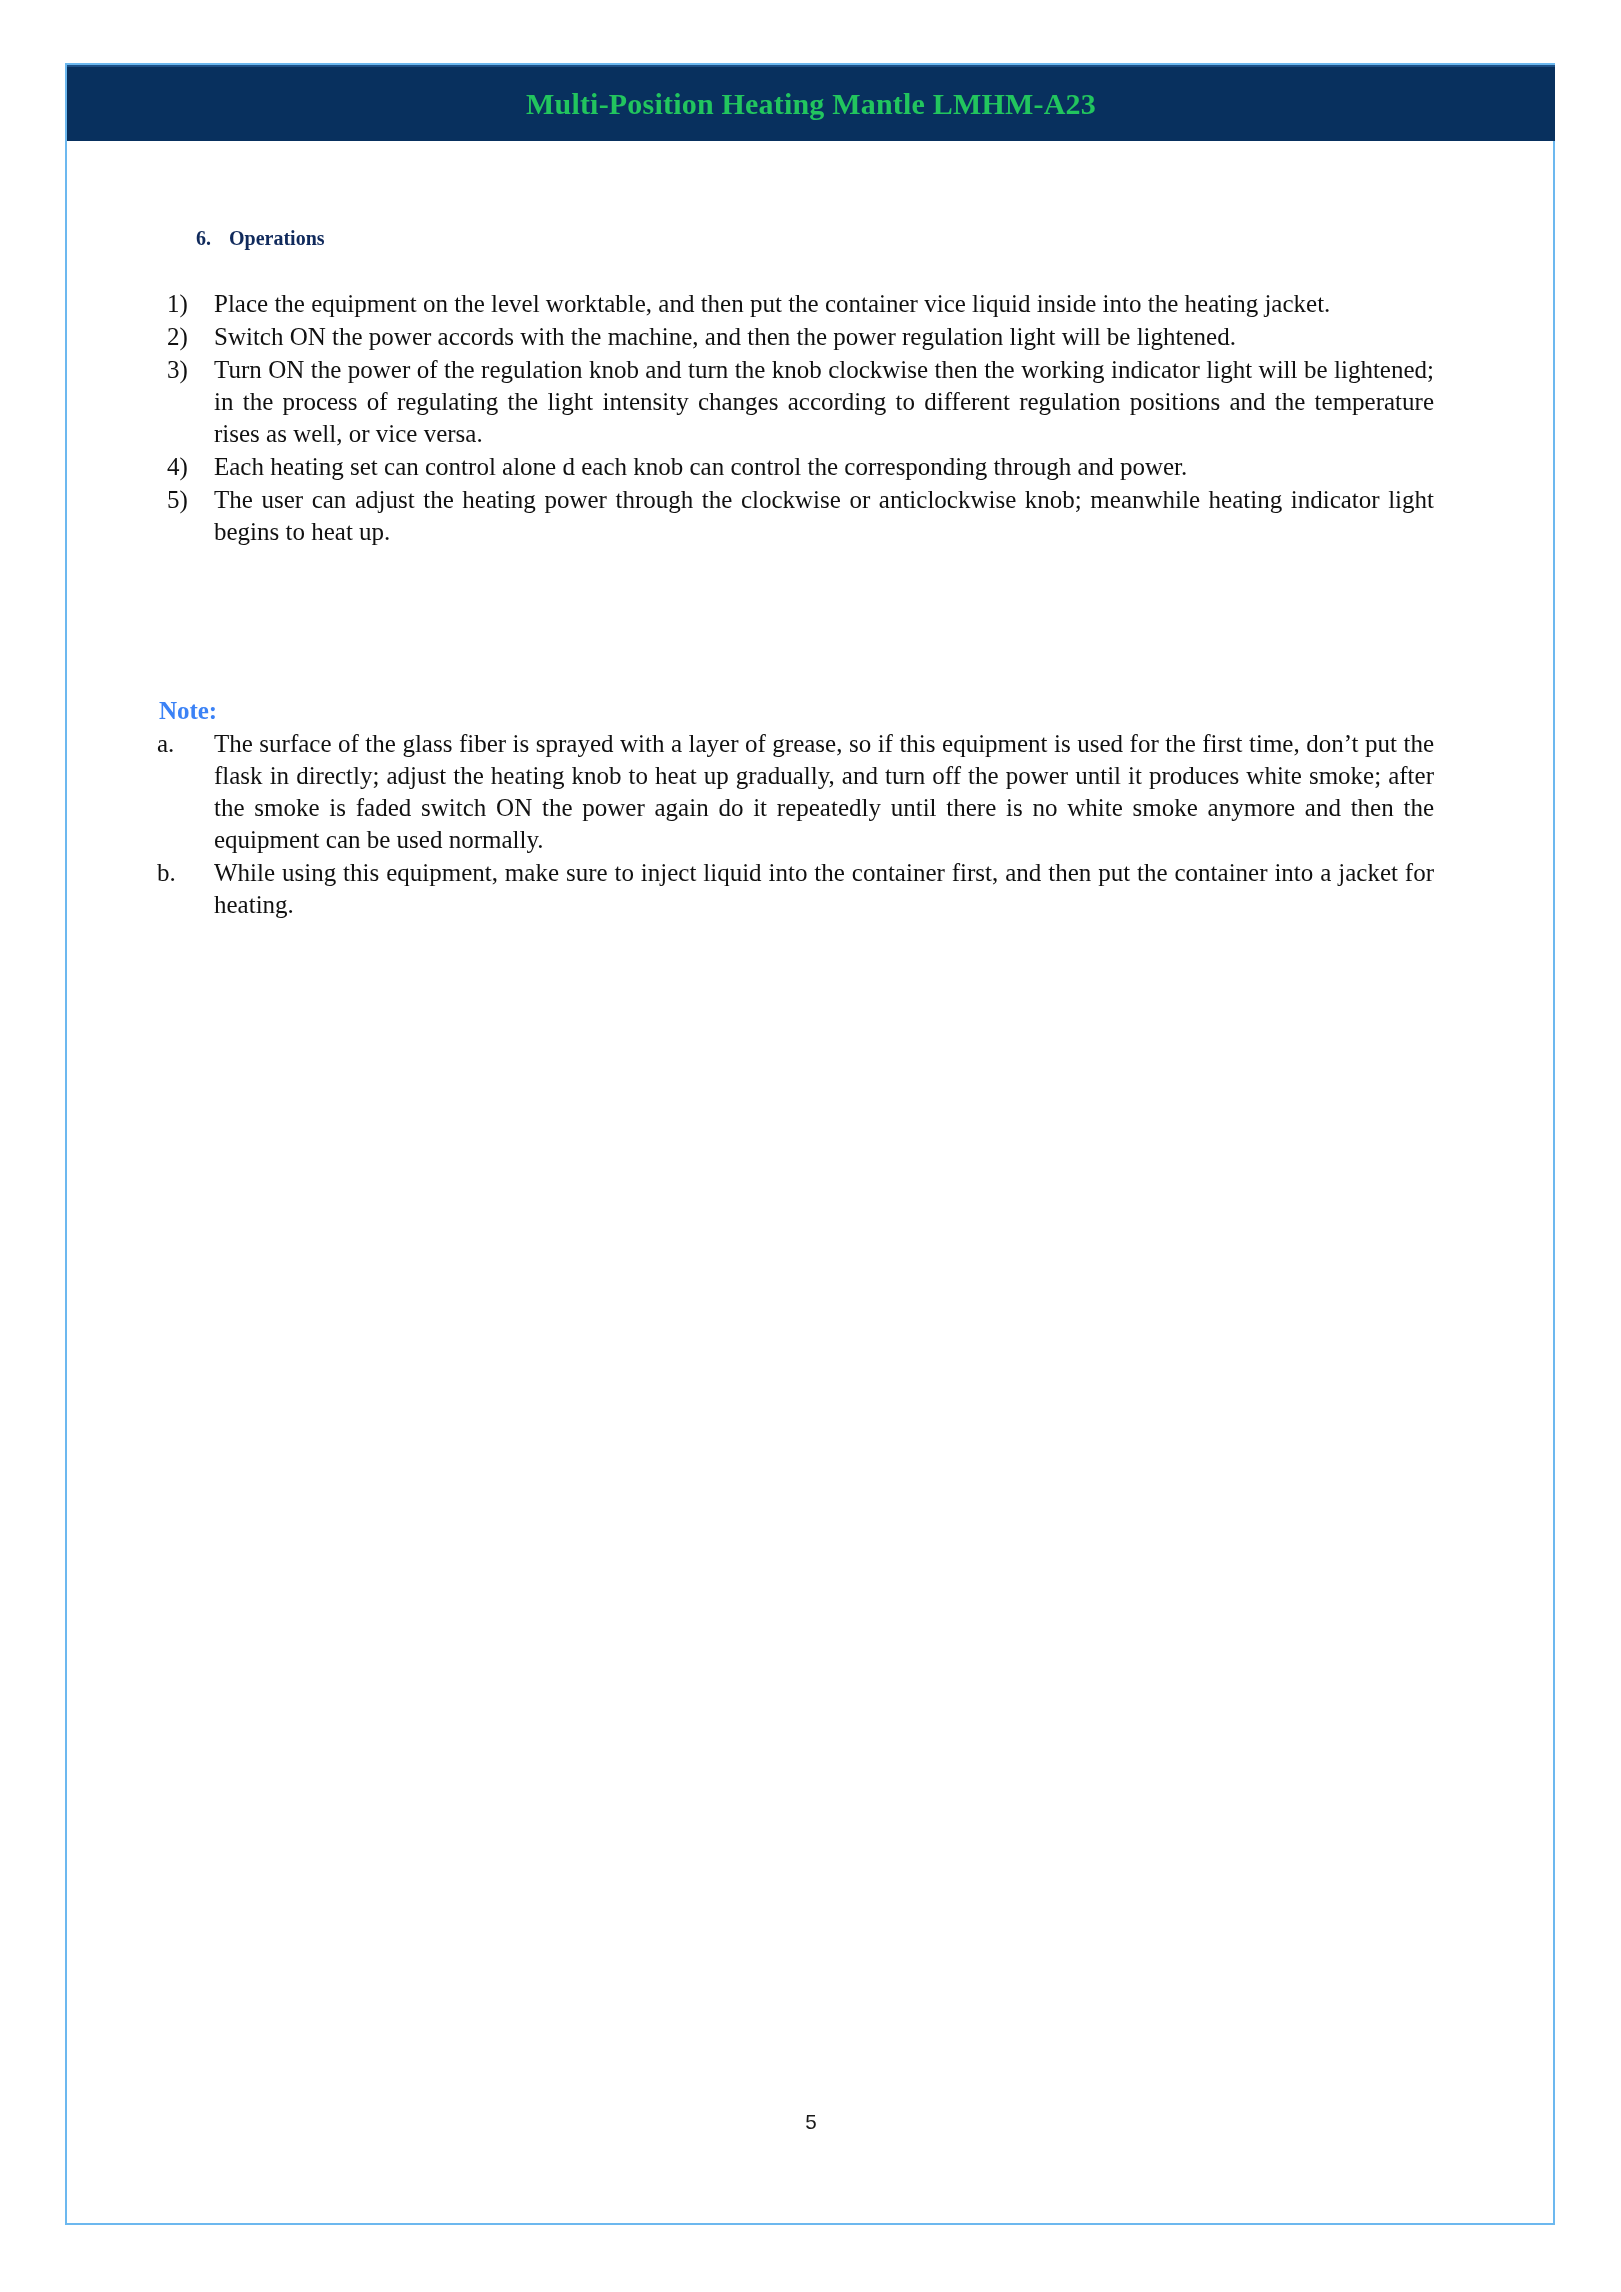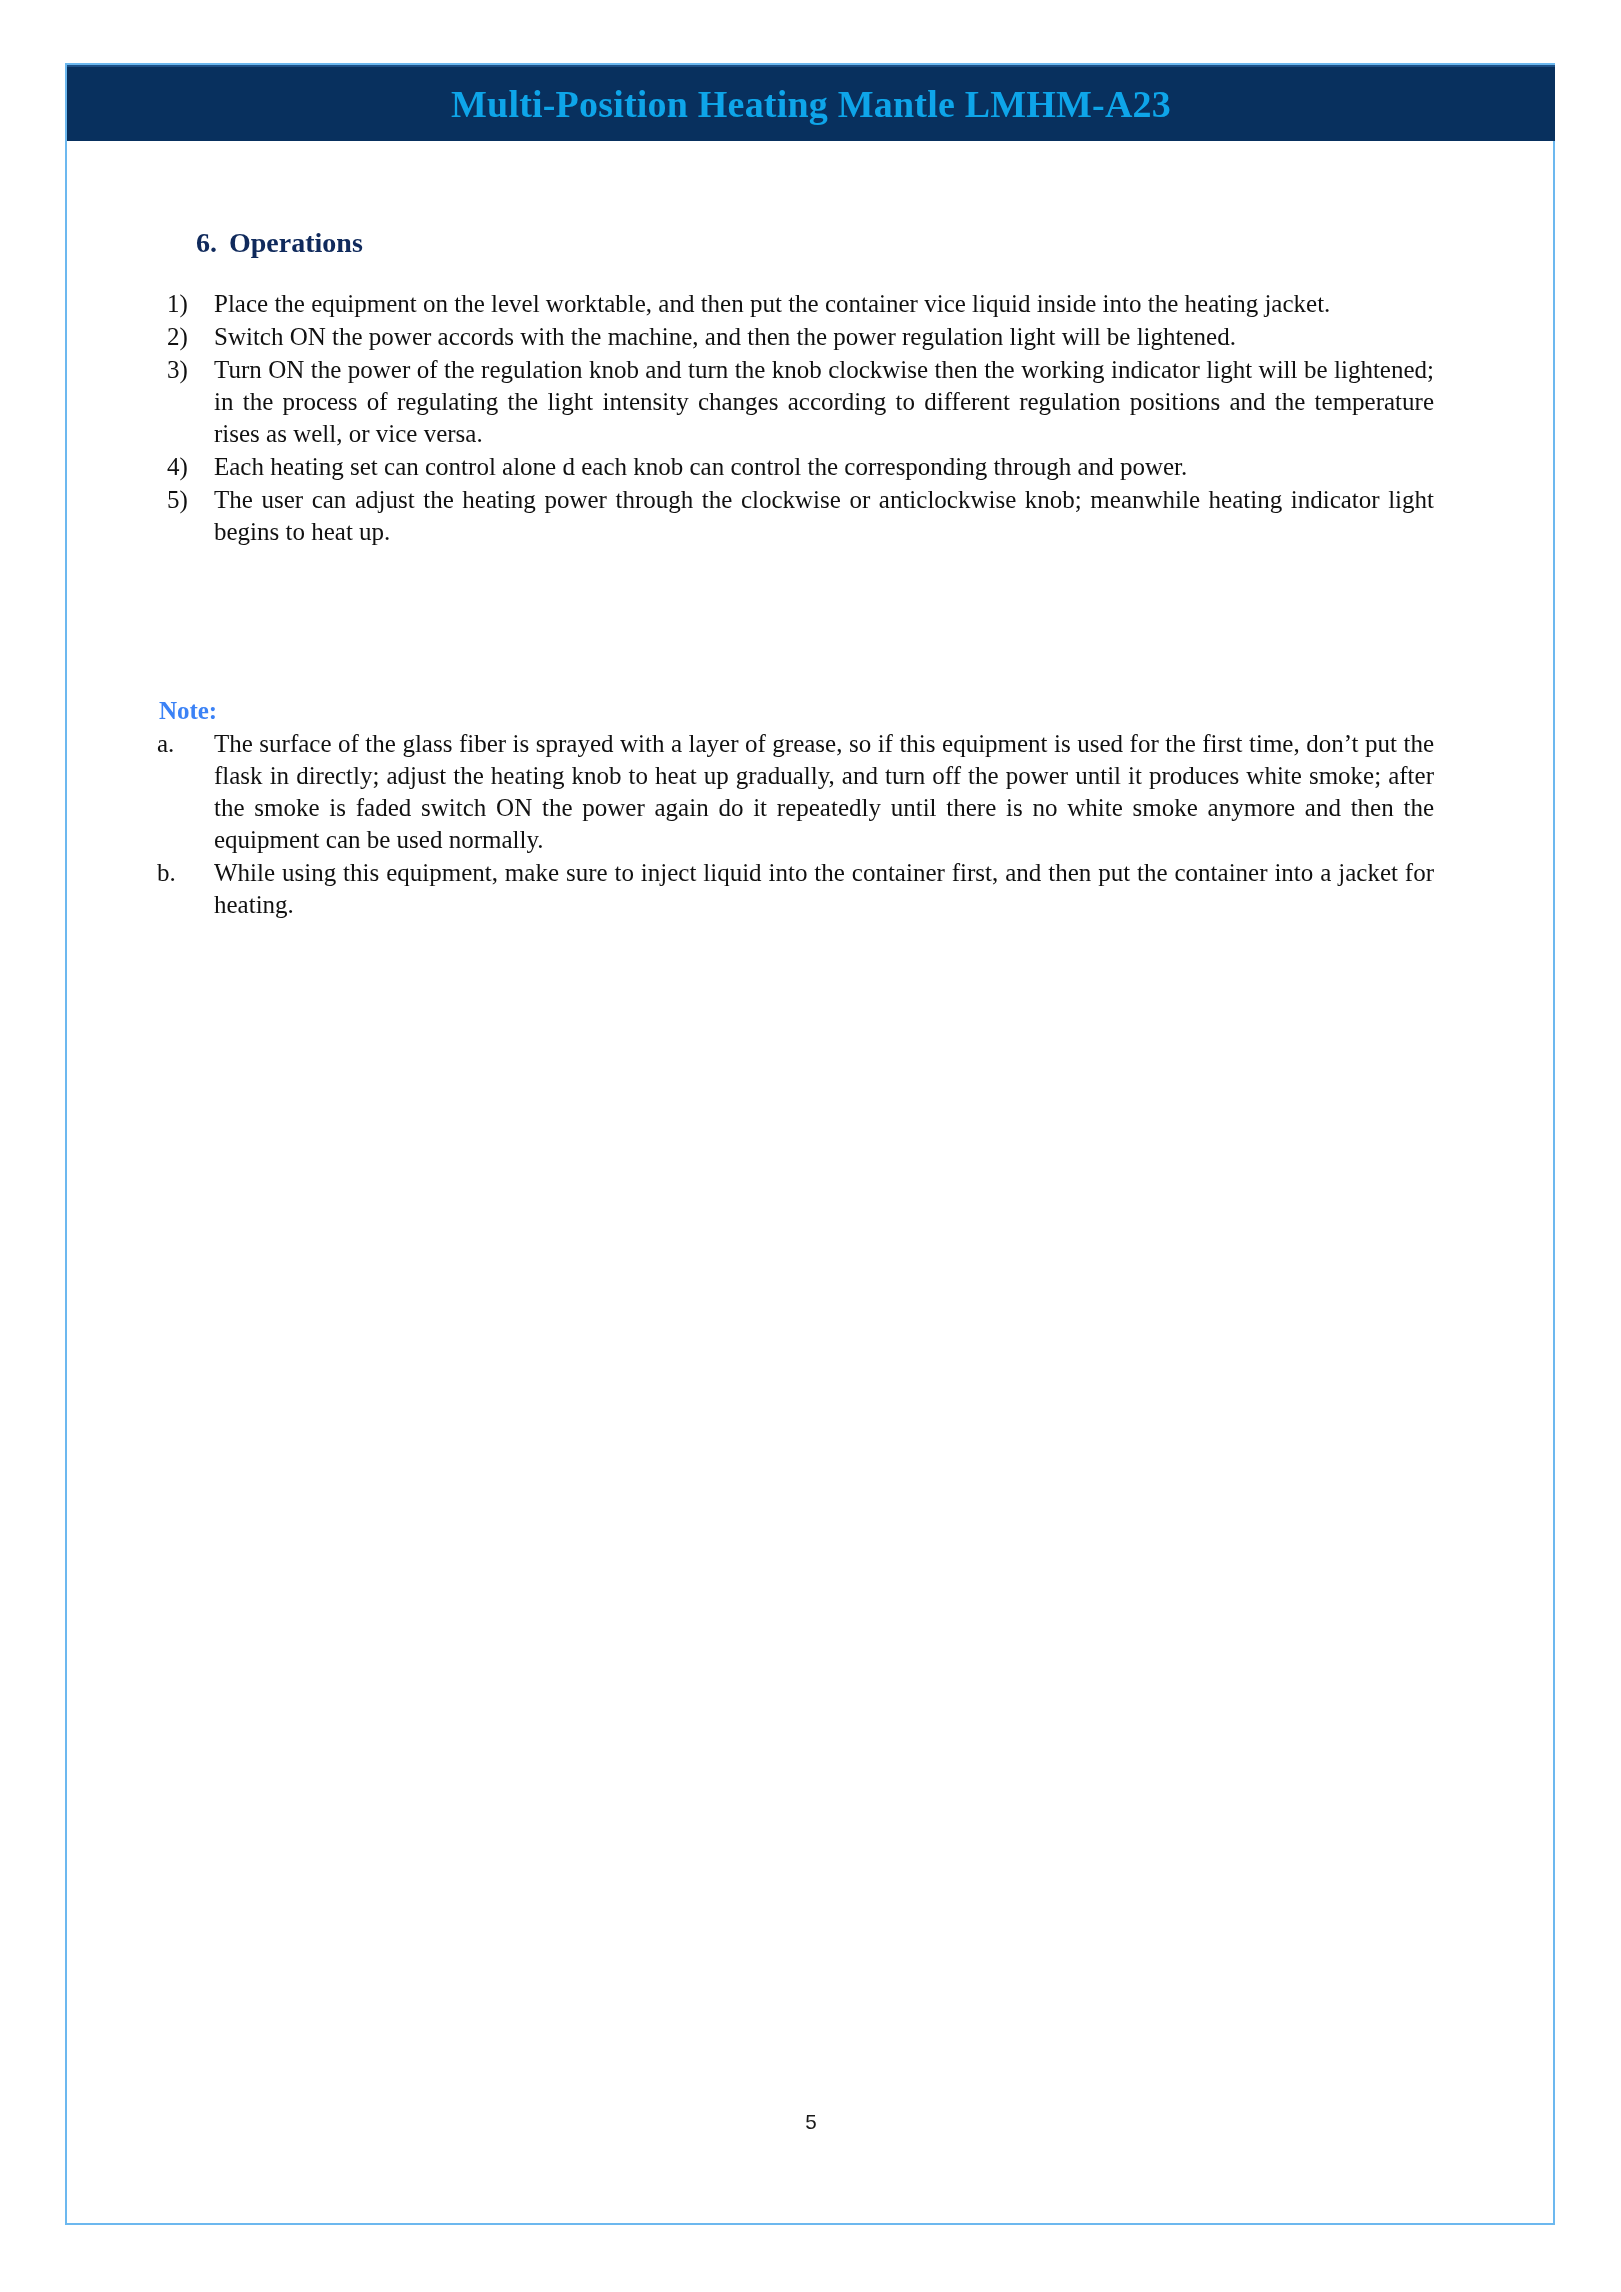--- a/index.html
+++ b/index.html
@@ -43,24 +43,24 @@
     height: 76px;
     background: #08305e;
     border-top: 2.9px solid #1c4f86;
     box-sizing: border-box;
     display: flex;
     align-items: center;
     justify-content: center;
     overflow: hidden;
   }
   .doc-header-title {
-    color: #0ea5e9;
+    color: #22c55e;
     font-family: "Liberation Serif", "DejaVu Serif", serif;
     font-weight: bold;
-    font-size: 38px;
+    font-size: 30px;
     letter-spacing: 0.2px;
     white-space: nowrap;
     text-align: center;
   }
 
   .content {
     position: absolute;
     left: 67px;
     top: 141px;
     width: 1488px;
@@ -68,21 +68,21 @@
     box-sizing: border-box;
   }
 
   .section-heading {
     position: absolute;
     left: 129px;
     top: 86px;
     color: #102a5c;
     font-family: "Liberation Serif", "DejaVu Serif", serif;
     font-weight: bold;
-    font-size: 28px;
+    font-size: 20px;
     white-space: nowrap;
   }
   .section-heading .sh-num {
     display: inline-block;
     min-width: 33px;
   }
 
   .ordered-block {
     position: absolute;
     left: 98px;

